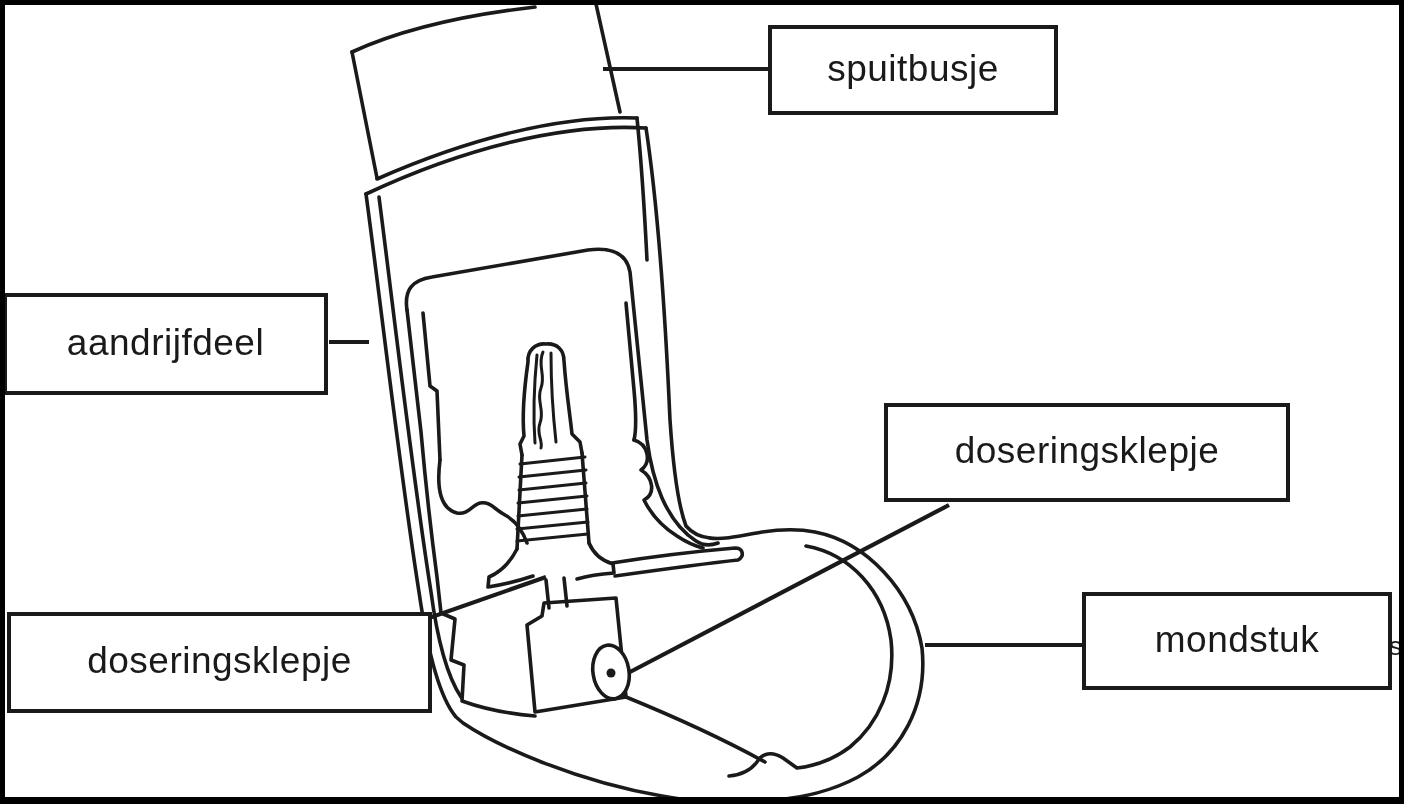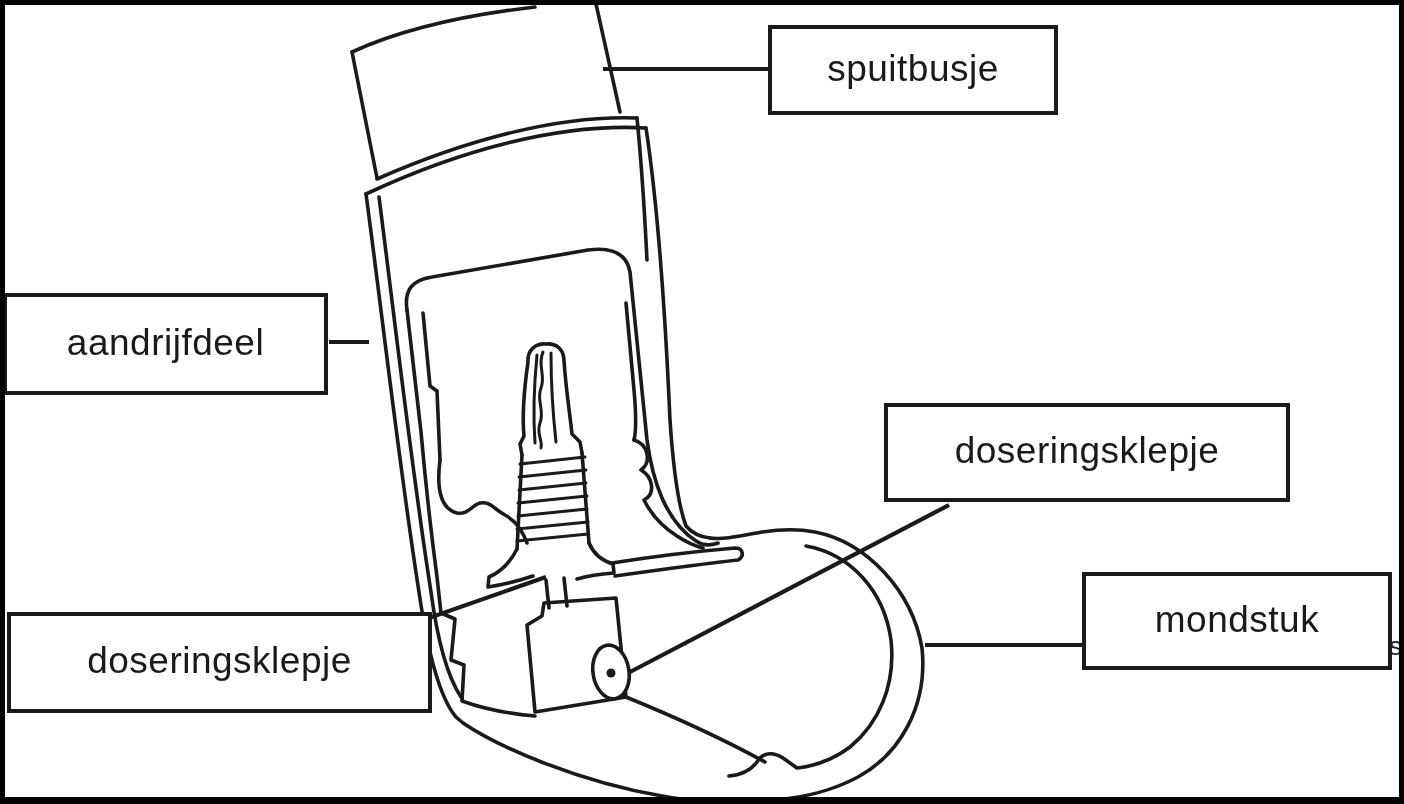--- a/index.html
+++ b/index.html
@@ -31,21 +31,21 @@
     display:flex; align-items:center; justify-content:center;
   }
   .label-text{
     font-size:37px; color:var(--text); letter-spacing:0.5px; line-height:1;
     padding-bottom:4px; white-space:nowrap;
   }
   #box-spuitbusje      {left:768px; top:25px;  width:290px; height:90px;}
   #box-aandrijfdeel    {left:3px;   top:293px; width:325px; height:102px;align-items:center;}
   #box-uitstroomopening{left:884px; top:403px; width:406px; height:99px;}
   #box-doseringsklepje {left:7px;   top:612px; width:425px; height:101px;justify-content:center;}
-  #box-mondstuk        {left:1082px;top:572px; width:310px; height:98px;}
+  #box-mondstuk        {left:1082px;top:592px; width:310px; height:98px;}
 
   .edge-artifact{
     position:absolute; left:1389px; top:631px; width:15px; overflow:hidden;
     font-size:26px; color:var(--text);
   }
 </style>
 </head>
 <body>
 
 <div id="stage">

